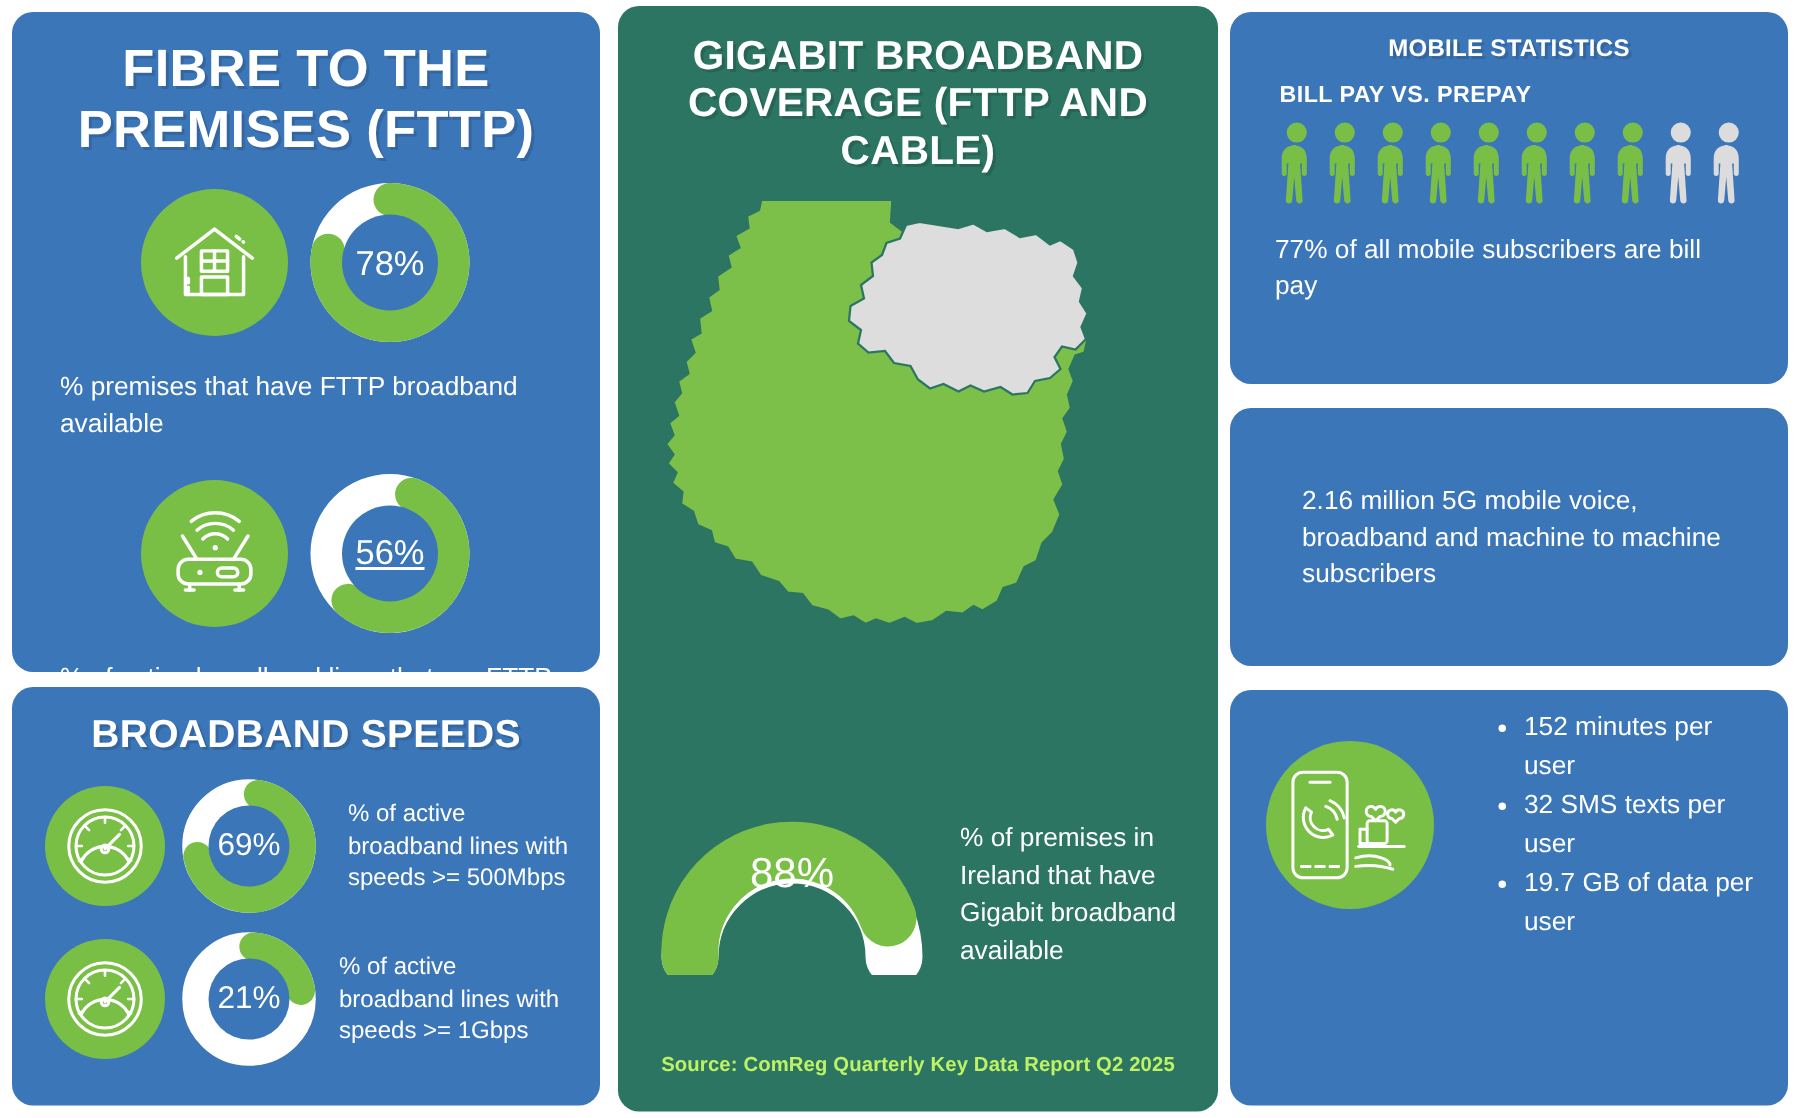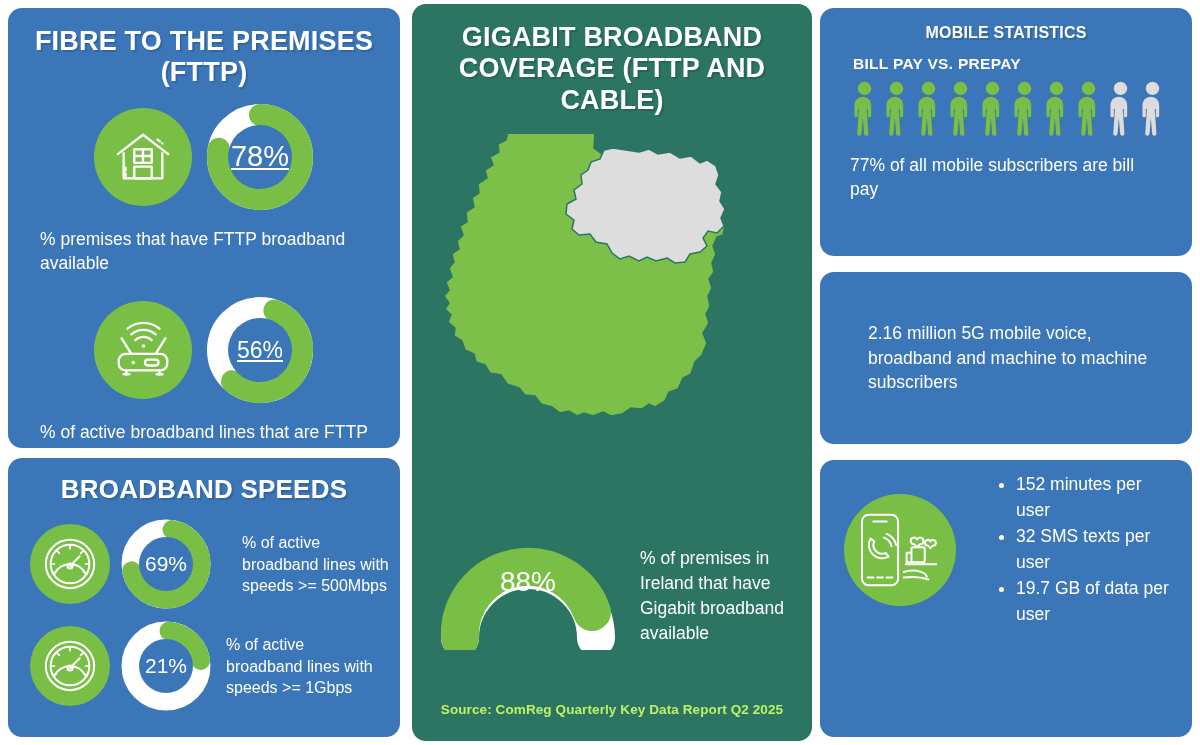--- a/index.html
+++ b/index.html
@@ -24,21 +24,21 @@
 
   
   #p-fttp   {left:8px;  top:8px;   width:392px; height:440px;}
   #p-speeds {left:8px;  top:458px; width:392px; height:279px;}
   #p-map    {left:412px;top:4px;   width:400px; height:737px;}
   #p-mobile {left:820px;top:8px;   width:372px; height:248px;}
   #p-5g     {left:820px;top:272px; width:372px; height:172px;}
   #p-usage  {left:820px;top:460px; width:372px; height:277px;}
 
   
-  #p-fttp .ptitle{font-size:27px;padding:18px 22px 0 22px;}
+  #p-fttp .ptitle{font-size:35px;padding:18px 22px 0 22px;}
   .row{display:flex;align-items:center;justify-content:center;}
   .gicon{
     border-radius:50%;background:#79bf46;
     display:flex;align-items:center;justify-content:center;flex:none;
   }
   .cap{
     color:#ffffff;font-size:17.5px;line-height:1.42;font-weight:400;
   }
 
   
@@ -102,21 +102,21 @@
           <path d="M47 14 L52 18" stroke-dasharray="3 3"></path>
           <path d="M14 52 V40" stroke-dasharray="3 3"></path>
         </svg>
       </div>
       <div class="donut" style="width:108px;height:108px;">
         <svg width="108" height="108" viewBox="0 0 108 108">
           <circle cx="54" cy="54" r="42" fill="none" stroke="#ffffff" stroke-width="22"></circle>
           <circle cx="54" cy="54" r="42" fill="none" stroke="#79bf46" stroke-width="22" stroke-dasharray="205.9 58.0" stroke-linecap="round" transform="rotate(-90 54 54)"></circle>
         </svg>
         <div class="hole" style="left:22px;top:22px;width:64px;height:64px;">
-          <span class="val" style="font-size:29px;text-decoration:underline;">78%</span>
+          <span class="val" style="font-size:23px;">78%</span>
         </div>
       </div>
     </div>
 
     <div class="cap" style="padding:16px 26px 0 32px;">% premises that have FTTP broadband available</div>
 
     <div class="row" style="margin-top:20px;gap:14px;">
       <div class="gicon" style="width:98px;height:98px;">
         <svg width="66" height="66" viewBox="0 0 68 68" fill="none" stroke="#ffffff" stroke-width="2.4" stroke-linecap="round" stroke-linejoin="round">
           <path d="M26 24 a12 12 0 0 1 17 0"></path>
@@ -169,21 +169,21 @@
       </div>
       <div class="donut" style="width:92px;height:92px;margin-left:10px;">
         <svg width="92" height="92" viewBox="0 0 92 92">
           <circle cx="46" cy="46" r="35" fill="none" stroke="#ffffff" stroke-width="19"></circle>
           <circle cx="46" cy="46" r="35" fill="none" stroke="#79bf46" stroke-width="19" stroke-dasharray="151.7 68.2" stroke-linecap="round" transform="rotate(-80 46 46)"></circle>
         </svg>
         <div class="hole" style="left:19px;top:19px;width:54px;height:54px;">
           <span class="val" style="font-size:21px;">69%</span>
         </div>
       </div>
-      <div class="speedcap" style="margin-left:30px;width:152px;">% of active broadband lines with speeds &gt;= 500Mbps</div>
+      <div class="speedcap" style="margin-left:20px;width:152px;">% of active broadband lines with speeds &gt;= 500Mbps</div>
     </div>
 
     <div class="speedrow" style="padding:10px 10px 0 22px;">
       <div class="gicon" style="width:80px;height:80px;">
         <svg width="58" height="58" viewBox="0 0 60 60" fill="none" stroke="#ffffff" stroke-width="2.1" stroke-linecap="round">
           <circle cx="30" cy="30" r="25"></circle>
           <circle cx="30" cy="30" r="20"></circle>
           <path d="M14 40 a18 18 0 0 1 32 0"></path>
           <g stroke-width="1.8">
             <path d="M30 10 V14"></path>

